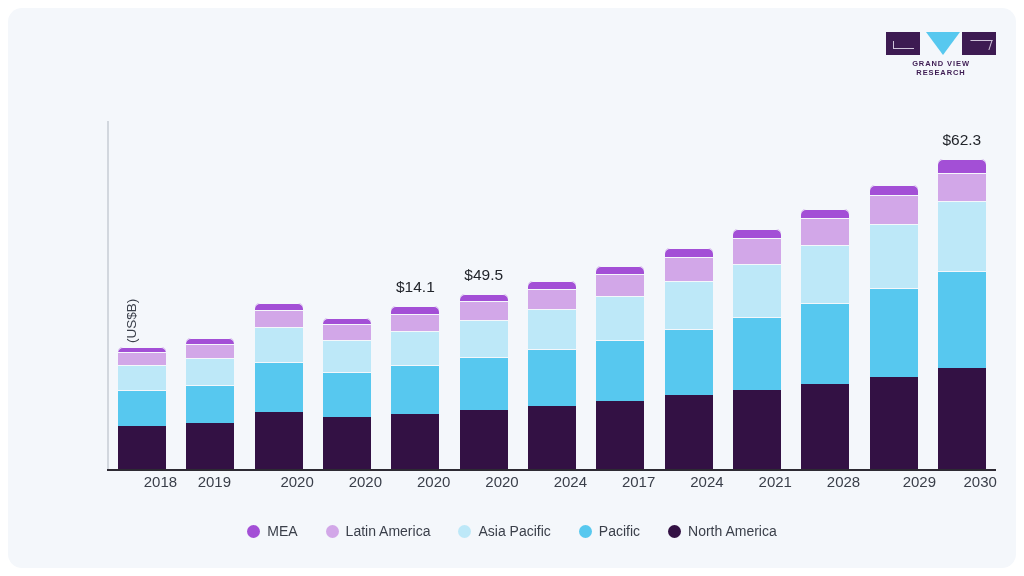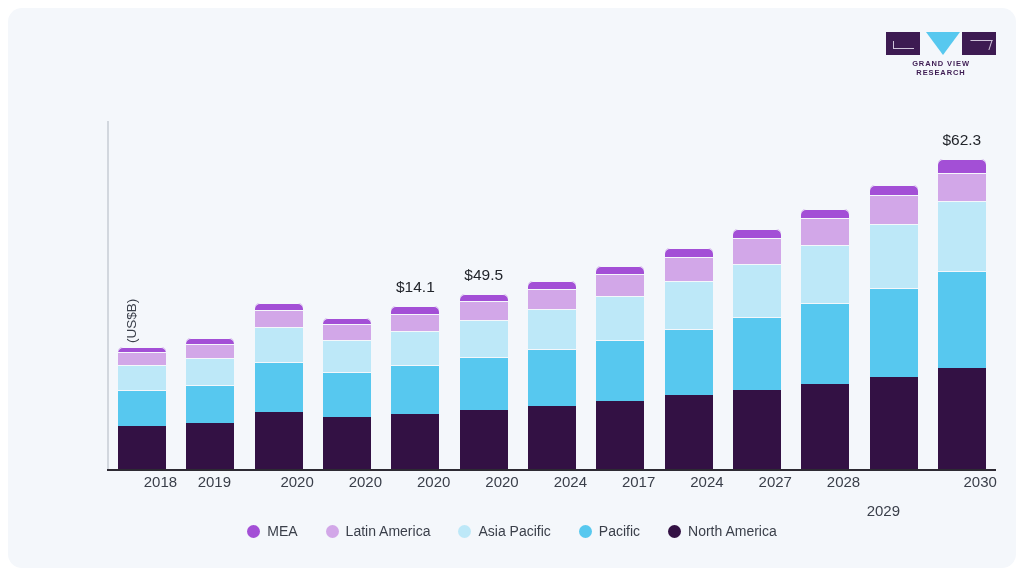--- a/index.html
+++ b/index.html
@@ -178,37 +178,37 @@
         <div class="seg mea sep" style="height: 8.45143px; bottom: 212.28px;"></div>
       </div>
       <div class="xtick" style="left: 545.615px;">2024</div>
       <div class="bar" style="left: 624.923px; height: 239.623px;">
         <div class="seg na" style="height: 78.5486px; bottom: 0px;"></div>
         <div class="seg eur sep" style="height: 73.08px; bottom: 78.5486px;"></div>
         <div class="seg asia sep" style="height: 53.6914px; bottom: 151.629px;"></div>
         <div class="seg lat sep" style="height: 25.3543px; bottom: 205.32px;"></div>
         <div class="seg mea sep" style="height: 8.94857px; bottom: 230.674px;"></div>
       </div>
-      <div class="xtick" style="left: 613.923px;">2027</div>
+      <div class="xtick" style="left: 613.923px;">2021</div>
       <div class="bar" style="left: 693.231px; height: 260.503px;">
         <div class="seg na" style="height: 85.0114px; bottom: 0px;"></div>
         <div class="seg eur sep" style="height: 80.5371px; bottom: 85.0114px;"></div>
         <div class="seg asia sep" style="height: 58.6629px; bottom: 165.549px;"></div>
         <div class="seg lat sep" style="height: 26.8457px; bottom: 224.211px;"></div>
         <div class="seg mea sep" style="height: 9.44571px; bottom: 251.057px;"></div>
       </div>
       <div class="xtick" style="left: 682.231px;">2028</div>
       <div class="bar" style="left: 761.538px; height: 283.869px;">
         <div class="seg na" style="height: 91.9714px; bottom: 0px;"></div>
         <div class="seg eur sep" style="height: 88.9886px; bottom: 91.9714px;"></div>
         <div class="seg asia sep" style="height: 63.6343px; bottom: 180.96px;"></div>
         <div class="seg lat sep" style="height: 29.3314px; bottom: 244.594px;"></div>
         <div class="seg mea sep" style="height: 9.94286px; bottom: 273.926px;"></div>
       </div>
-      <div class="xtick" style="left: 722px; margin-top: 29px;">2029</div>
+      <div class="xtick" style="left: 758px;">2029</div>
       <div class="bar" style="left: 829.846px; height: 309.72px;">
         <div class="seg na" style="height: 100.92px; bottom: 0px;"></div>
         <div class="seg eur sep" style="height: 96.9429px; bottom: 100.92px;"></div>
         <div class="seg asia sep" style="height: 70.5943px; bottom: 197.863px;"></div>
         <div class="seg lat sep" style="height: 27.3429px; bottom: 268.457px;"></div>
         <div class="seg mea sep" style="height: 13.92px; bottom: 295.8px;"></div>
       </div>
       <div class="xtick" style="left: 818.846px;">2030</div>
       <div class="vlabel" style="left: 808.846px; top: 10.28px;">$62.3</div>
     </div>

